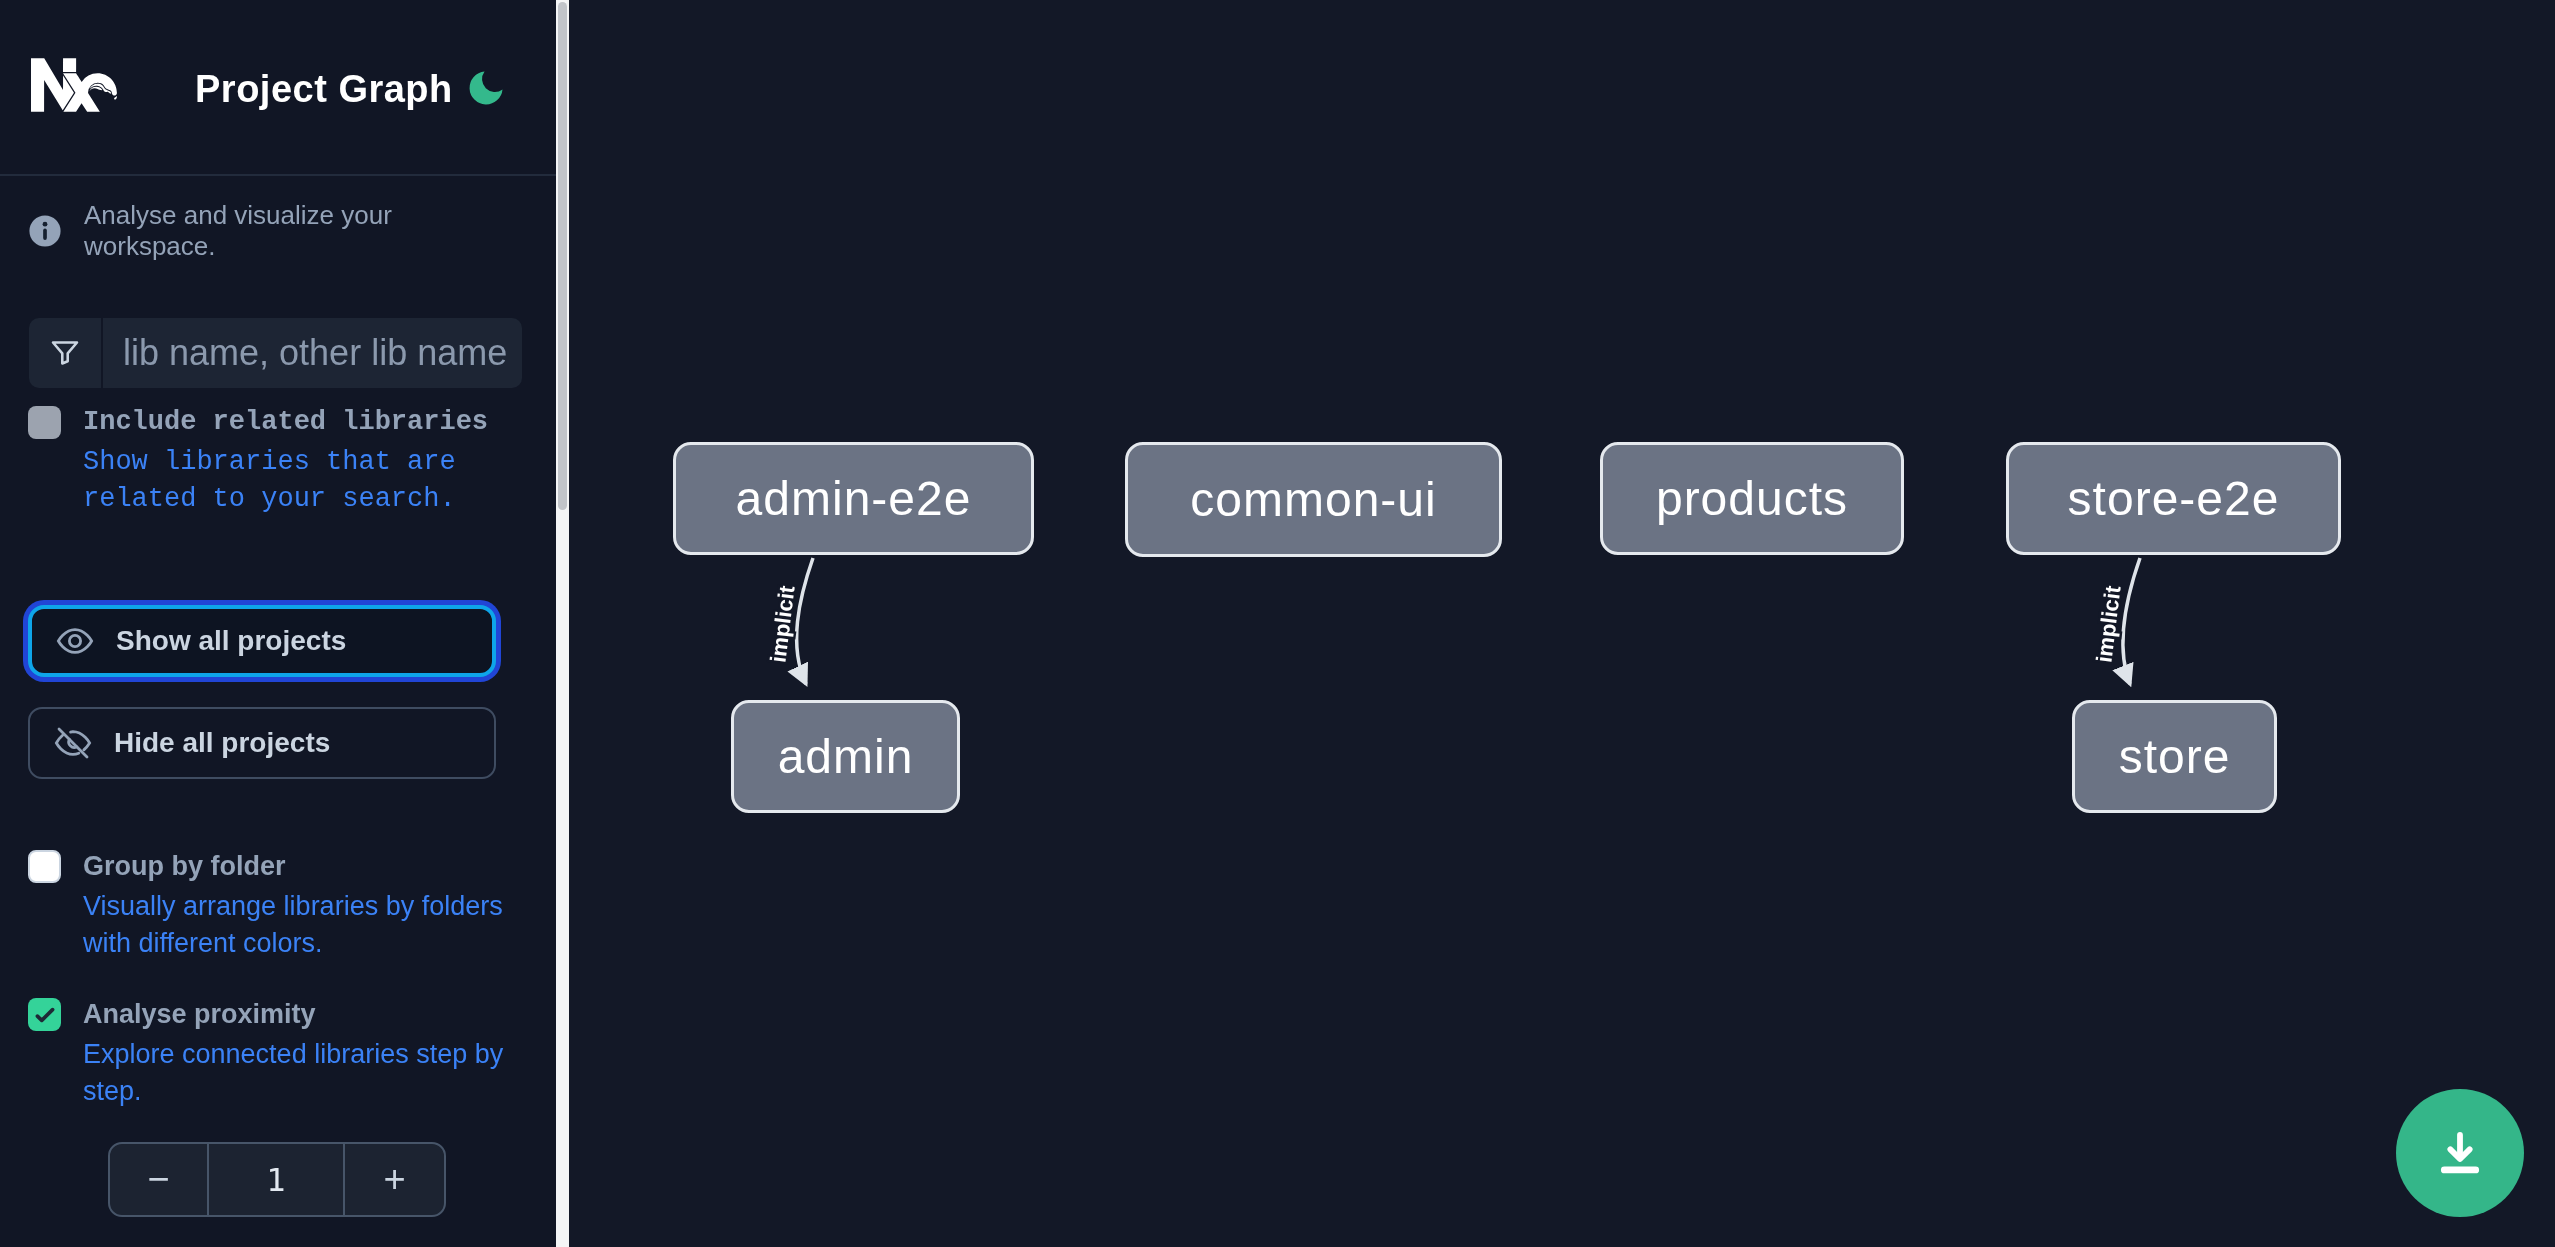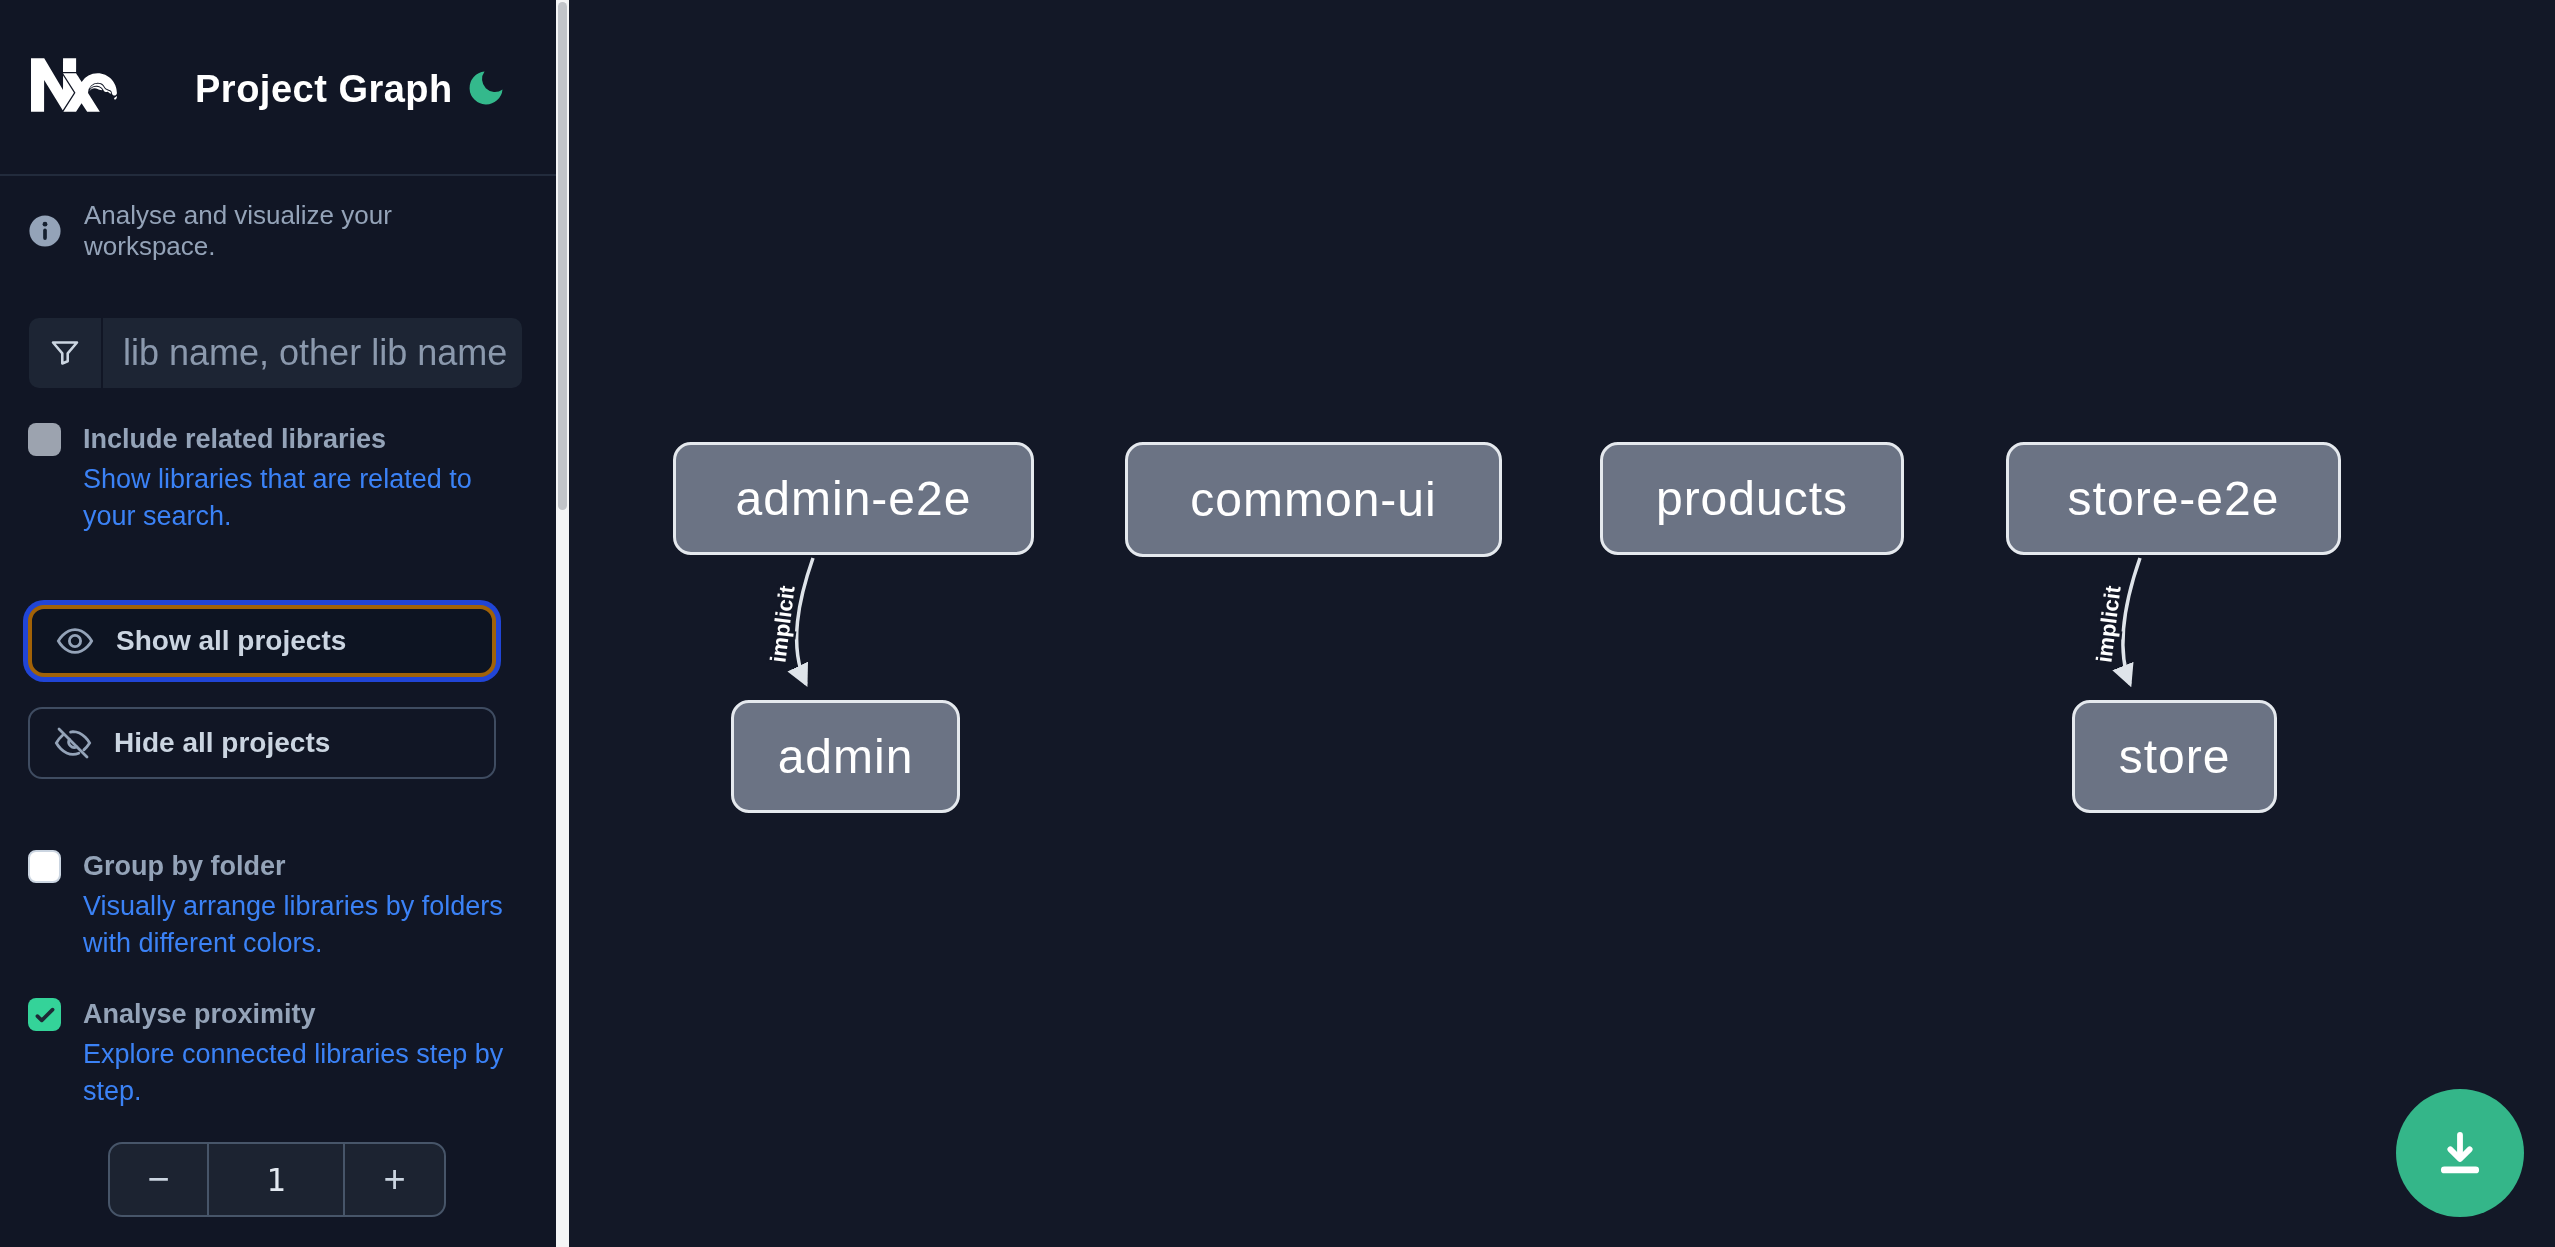--- a/index.html
+++ b/index.html
@@ -26,21 +26,21 @@
   .checkbox { flex:0 0 33px; width:33px; height:33px; border-radius:8px; margin-top:2px; }
   .cb-gray  { background:#9ca3af; }
   .cb-white { background:#ffffff; border:2px solid #cbd5e1; }
   .cb-green { background:#34d399; display:flex; align-items:center; justify-content:center; }
   .opt-texts { flex:1; }
   .opt-label { color:#94a3b8; font-size:27px; font-weight:700; line-height:36px; }
   .opt-desc  { color:#3b82f6; font-size:27px; line-height:37px; margin-top:4px; width:430px; }
 
   .sb-btn { position:absolute; left:28px; width:468px; height:72px; display:flex; align-items:center; gap:20px; padding-left:22px; background:transparent; border:2px solid #3f4c61; border-radius:14px; cursor:pointer; }
   .sb-btn .sb-btn-label { color:#cbd5e1; font-size:28px; font-weight:700; font-family:"Liberation Sans", sans-serif; }
-  .sb-btn-focused { background:#0d1422; border:4px solid #a16207; box-shadow:0 0 0 5px #2145d6; border-radius:16px; }
+  .sb-btn-focused { background:#0d1422; border:4px solid #0ea5e9; box-shadow:0 0 0 5px #2145d6; border-radius:16px; }
 
   .stepper { position:absolute; left:108px; top:1142px; width:338px; height:75px; border:2px solid #475569; border-radius:14px; display:flex; overflow:hidden; background:#1c2331; }
   .stepper .cell { display:flex; align-items:center; justify-content:center; color:#cbd5e1; }
   .stepper .cell-dec { flex:0 0 99px; border-right:2px solid #475569; font-size:38px; background:none; border-top:none;border-bottom:none;border-left:none; cursor:pointer; color:#cbd5e1; }
   .stepper .cell-val { flex:1; font-family:"DejaVu Sans Mono", monospace; font-size:32px; color:#e2e8f0; }
   .stepper .cell-inc { flex:0 0 101px; border-left:2px solid #475569; font-size:38px; background:none; border-top:none;border-bottom:none;border-right:none; cursor:pointer; color:#cbd5e1; }
 
   
   .sb-scroll-track { position:absolute; left:556px; top:0; width:13px; height:1247px; background:#f4f5f6; }
   .sb-scroll-thumb { position:absolute; left:558px; top:2px; width:9px; height:508px; background:#c1c4c9; border-radius:5px; }
@@ -90,21 +90,21 @@
 
     <div class="search-box">
       <div class="search-iconzone">
         <svg width="36" height="36" viewBox="0 0 24 24" fill="none">
           <path d="M4 5h16l-6.2 7.2v5.3L10.2 19v-6.8L4 5z" stroke="#cbd5e1" stroke-width="1.7" stroke-linejoin="round"></path>
         </svg>
       </div>
       <input class="search-input" type="text" placeholder="lib name, other lib name" style="">
     </div>
 
-    <div class="opt-row" style="top:421px;">
+    <div class="opt-row" style="top:404px;font-family:Liberation Mono, monospace;">
       <span class="checkbox cb-gray"></span>
       <div class="opt-texts">
         <div class="opt-label">Include related libraries</div>
         <div class="opt-desc">Show libraries that are related to your search.</div>
       </div>
     </div>
 
     <button class="sb-btn sb-btn-focused" style="top:605px;">
       <svg width="42" height="42" viewBox="0 0 24 24" fill="none">
         <path d="M2.5 12S6 5.5 12 5.5 21.5 12 21.5 12 18 18.5 12 18.5 2.5 12 2.5 12z" stroke="#94a3b8" stroke-width="1.6"></path>

